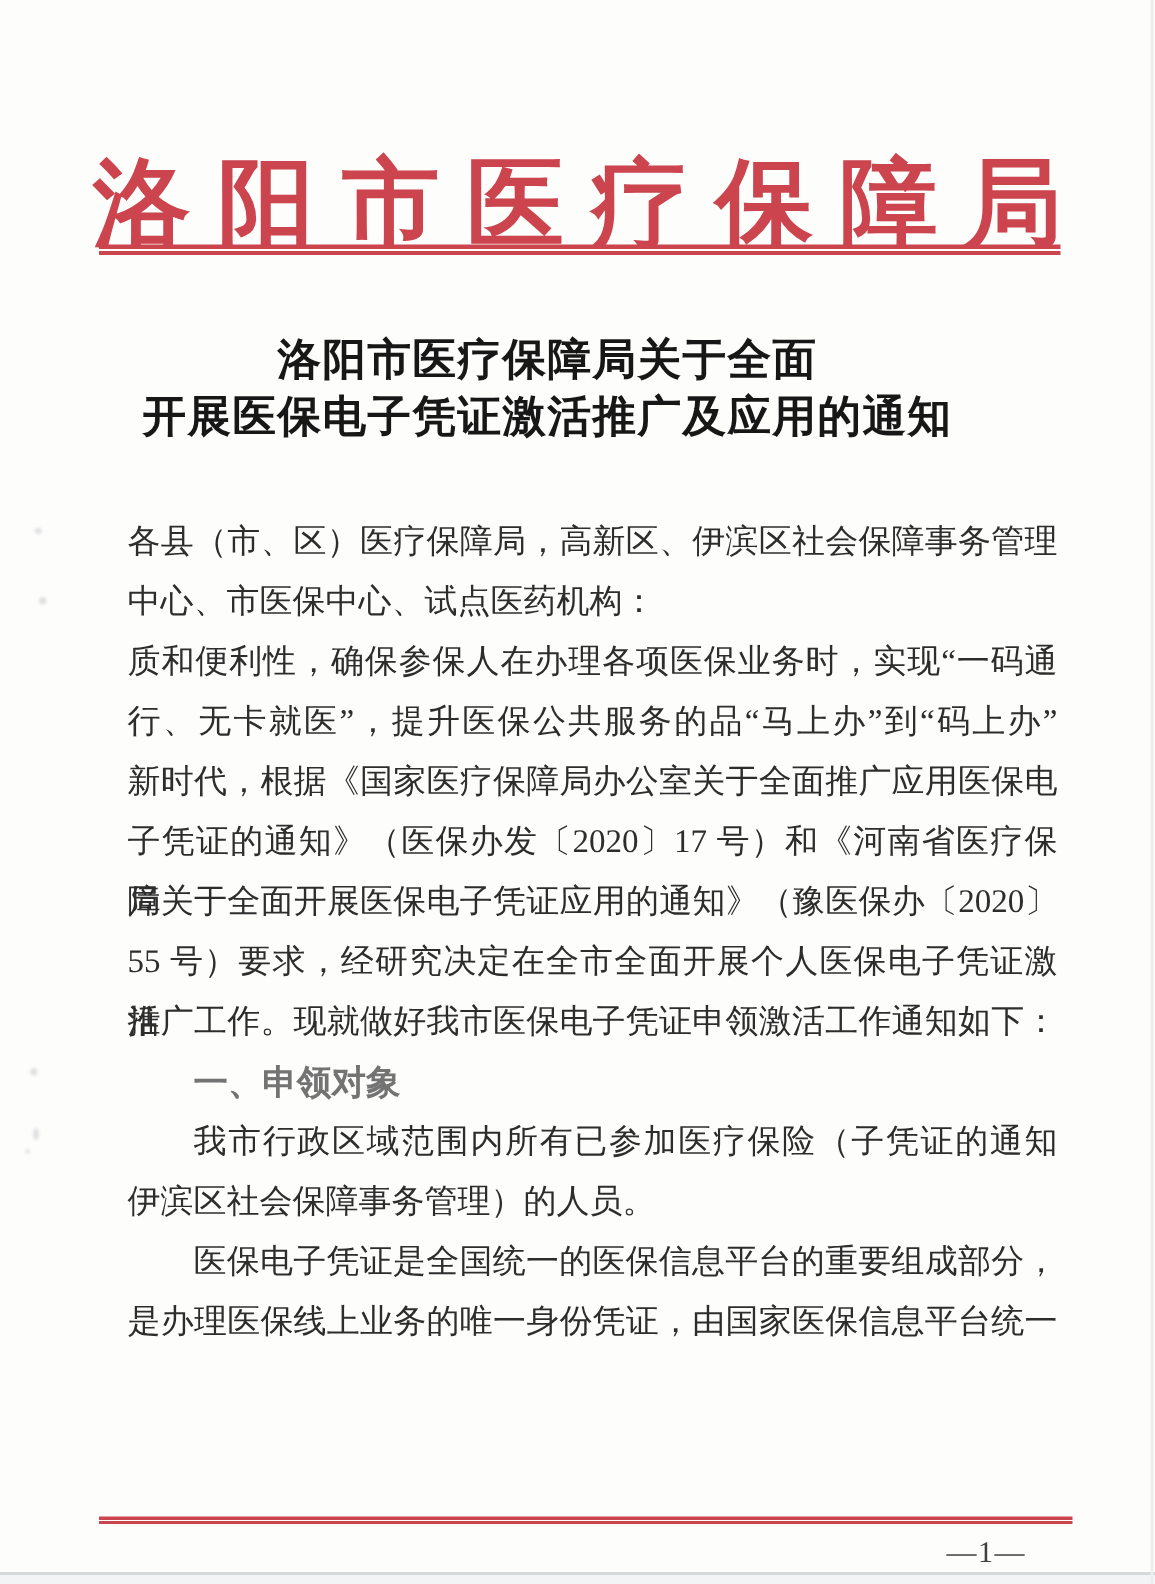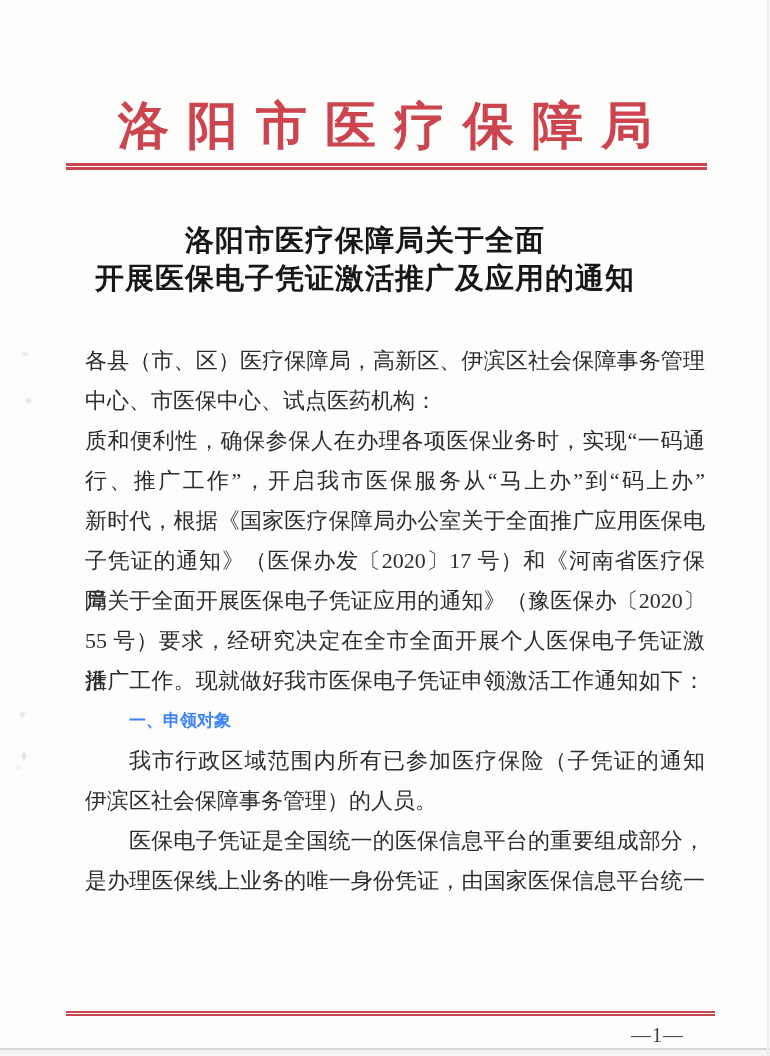--- a/index.html
+++ b/index.html
@@ -12,21 +12,21 @@
     overflow: hidden;
     font-family: "Liberation Serif", "DejaVu Serif", serif;
   }
   
   .agency {
     position: absolute;
     top: 92px;
     left: 0;
     width: 770px;
     text-align: center;
-    font-size: 51px;
+    font-size: 65px;
     font-weight: bold;
     color: var(--accent, #cc444e);
     letter-spacing: 18px;
     padding-left: 18px;
     white-space: nowrap;
     font-family: "Liberation Serif", "DejaVu Serif", serif;
   }
   
   .rule-top {
     position: absolute;
@@ -70,23 +70,23 @@
   }
   .body-line.fill {
     white-space: normal;
     text-align: justify;
     text-align-last: justify;
     text-justify: inter-character;
   }
   .body-line.indent { text-indent: 44px; }
   .body-line.heading {
     font-weight: bold;
-    color: #3b82f6;
+    color: #737373;
     font-family: "Liberation Sans", "DejaVu Sans", sans-serif;
-    font-size: 17px;
+    font-size: 23px;
   }
   
   .rule-bottom {
     position: absolute;
     top: 1011px;
     left: 66px;
     width: 649px;
     height: 5px;
     background: linear-gradient(to bottom,
       var(--accent, #cc444e) 0px, var(--accent, #cc444e) 2px,
@@ -152,21 +152,21 @@
 
   <div class="doc-title">
     <div>洛阳市医疗保障局关于全面</div>
     <div>开展医保电子凭证激活推广及应用的通知</div>
   </div>
 
   <div class="body-block" id="body-lines">
       <div class="body-line fill">各县（市、区）医疗保障局，高新区、伊滨区社会保障事务管理</div>
       <div class="body-line">中心、市医保中心、试点医药机构：</div>
       <div class="body-line fill">质和便利性，确保参保人在办理各项医保业务时，实现“一码通</div>
-      <div class="body-line fill">行、推广工作”，开启我市医保服务从“马上办”到“码上办”</div>
+      <div class="body-line fill">行、无卡就医”，提升医保公共服务的品“马上办”到“码上办”</div>
       <div class="body-line fill">新时代，根据《国家医疗保障局办公室关于全面推广应用医保电</div>
       <div class="body-line fill">子凭证的通知》（医保办发〔2020〕17 号）和《河南省医疗保障</div>
       <div class="body-line fill">局关于全面开展医保电子凭证应用的通知》（豫医保办〔2020〕</div>
       <div class="body-line fill">55 号）要求，经研究决定在全市全面开展个人医保电子凭证激活</div>
       <div class="body-line fill">推广工作。现就做好我市医保电子凭证申领激活工作通知如下：</div>
       <div class="body-line indent heading">一、申领对象</div>
       <div class="body-line fill indent">我市行政区域范围内所有已参加医疗保险（子凭证的通知</div>
       <div class="body-line">伊滨区社会保障事务管理）的人员。</div>
       <div class="body-line fill indent">医保电子凭证是全国统一的医保信息平台的重要组成部分，</div>
       <div class="body-line fill">是办理医保线上业务的唯一身份凭证，由国家医保信息平台统一</div>

